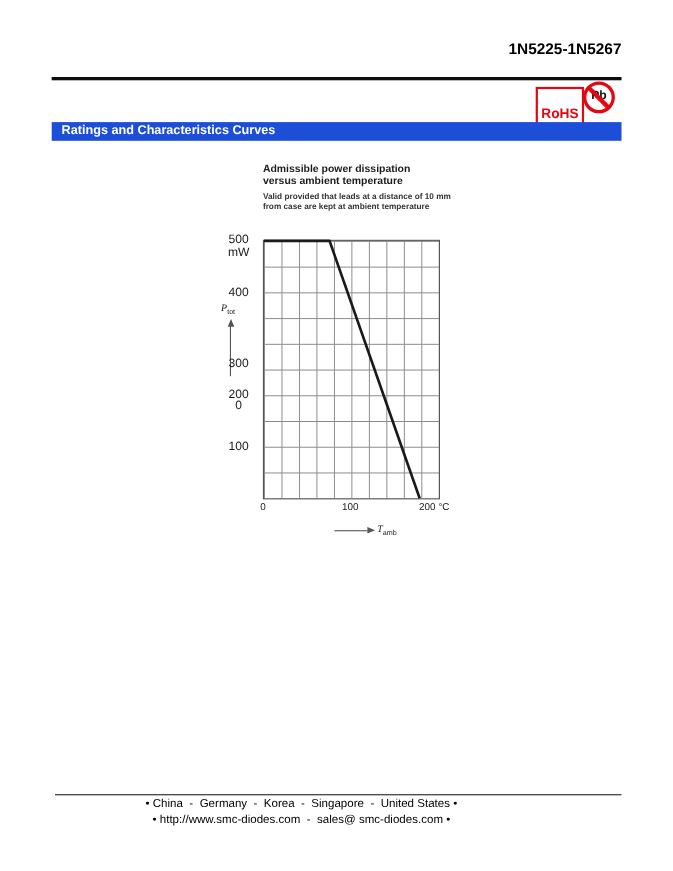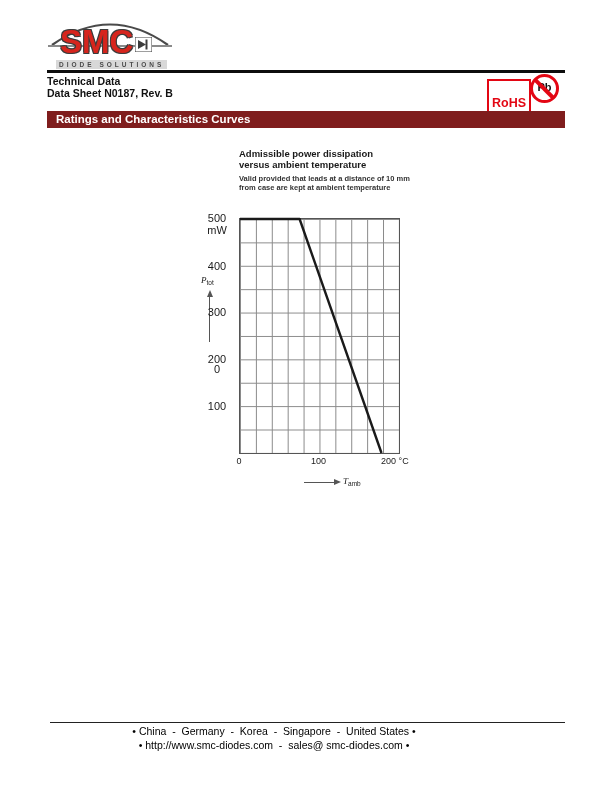--- a/index.html
+++ b/index.html
@@ -35,41 +35,41 @@
     padding:14px 3px;height:16px;line-height:16px;
   }
   .pb-badge{position:absolute;left:530px;top:74px;width:23px;height:23px;
     border:3px solid #e30613;border-radius:50%;}
   .pb-badge .pb-text{position:absolute;left:0;top:4px;width:100%;text-align:center;
     font-size:11px;font-weight:bold;color:#111;}
   .pb-badge .pb-slash{position:absolute;left:-2px;top:10px;width:27px;height:3.5px;
     background:#e30613;transform:rotate(45deg);}
   
   .section-banner{
-    position:absolute;left:47px;top:111px;width:518px;height:17px;background:#7f1d1d;
+    position:absolute;left:47px;top:111px;width:518px;height:17px;background:#1d4ed8;
     color:#fff;font-size:11.5px;font-weight:bold;line-height:17px;padding-left:9px;
     box-sizing:border-box;
   }
   
   .chart{position:absolute;left:190px;top:148px;width:240px;height:350px;font-size:9px;margin-left:10px;}
   .chart-title{position:absolute;left:39px;font-weight:bold;font-size:9.5px;color:#1a1a1a;white-space:nowrap;}
   .ct1{top:0px;} .ct2{top:11px;}
   .chart-sub{position:absolute;left:39px;font-size:7.5px;color:#333;white-space:nowrap;font-weight:bold;}
   .cs1{top:26px;} .cs2{top:35px;}
   .plot{
     position:absolute;left:39px;top:70px;width:159px;height:234px;
     border:1px solid #555;box-sizing:content-box;
     background-image:
       linear-gradient(to right,#8a8a8a 1px,transparent 1px),
       linear-gradient(to bottom,#8a8a8a 1px,transparent 1px);
     background-size:15.9px 23.4px;
   }
   .plot svg{position:absolute;left:0;top:0;width:159px;height:234px;overflow:visible;}
   .ytick{position:absolute;left:0;width:34px;text-align:center;font-size:11px;color:#1a1a1a;}
-  .yt-500{top:64px;} .yt-mw{top:76px;} .yt-400{top:112px;} .yt-300{top:158px;}
+  .yt-500{top:64px;} .yt-mw{top:76px;} .yt-400{top:112px;} .yt-300{top:177px;}
   .yt-200{top:205px;} .yt-0{top:215px;} .yt-100{top:252px;}
   .xtick{position:absolute;top:308px;text-align:center;font-size:9px;color:#1a1a1a;white-space:nowrap;}
   .xt-0{left:27px;width:24px;} .xt-100{left:103px;width:31px;} .xt-200{left:181px;width:50px;text-align:left;}
   .ylab{position:absolute;left:1px;top:127px;font-size:9px;color:#1a1a1a;}
   .ylab i,.xlab i{font-family:"Liberation Serif",serif;font-style:italic;}
   .sub-sc{font-size:6.5px;vertical-align:-2px;}
   .yarrow-line{position:absolute;left:9px;top:148px;width:1.2px;height:46px;background:#555;}
   .yarrow-head{position:absolute;left:6.5px;top:142px;width:0;height:0;
     border-left:3.5px solid transparent;border-right:3.5px solid transparent;border-bottom:7px solid #555;}
   .xarrow-line{position:absolute;left:104px;top:334px;width:30px;height:1.2px;background:#555;}
@@ -80,40 +80,24 @@
   .footer-rule{position:absolute;left:50px;top:722px;width:515px;height:1.2px;background:#222;}
   .footer-line{position:absolute;left:0;width:548px;text-align:center;font-size:10.5px;
     color:#000;white-space:pre;}
   .fl1{top:725px;} .fl2{top:739px;}
 </style>
 </head>
 <body>
 
 <div class="page">
 
-  <div class="logo">
-    <svg class="logo-arc" viewBox="0 0 120 34">
-      <path d="M2,32 Q60,-9 118,32" stroke="#4a4a4a" stroke-width="2.2" fill="none"></path>
-    </svg>
-    <div class="logo-midline"></div>
-    <div class="logo-text">SMC</div>
-    <svg class="logo-diode" width="17" height="15" viewBox="0 0 17 15">
-      <rect x="0" y="0" width="17" height="15" fill="#ffffff" stroke="#3c3c3c" stroke-width="1"></rect>
-      <path d="M3,3 L11,7.5 L3,12 Z" fill="#3c3c3c"></path>
-      <line x1="11.5" y1="2.5" x2="11.5" y2="12.5" stroke="#3c3c3c" stroke-width="2"></line>
-    </svg>
-    <div class="logo-sub">DIODE SOLUTIONS</div>
-  </div>
 
+  <div class="part-number">1N5225-1N5267</div>
   <div class="top-rule"></div>
 
-  <div class="tech-data">
-    <div>Technical Data</div>
-    <div>Data Sheet N0187, Rev. B</div>
-  </div>
 
   <div class="rohs-badge">RoHS</div>
   <div class="pb-badge">
     <div class="pb-text">Pb</div>
     <div class="pb-slash"></div>
   </div>
 
   <div class="section-banner">Ratings and Characteristics Curves</div>
 
   <div class="chart">

